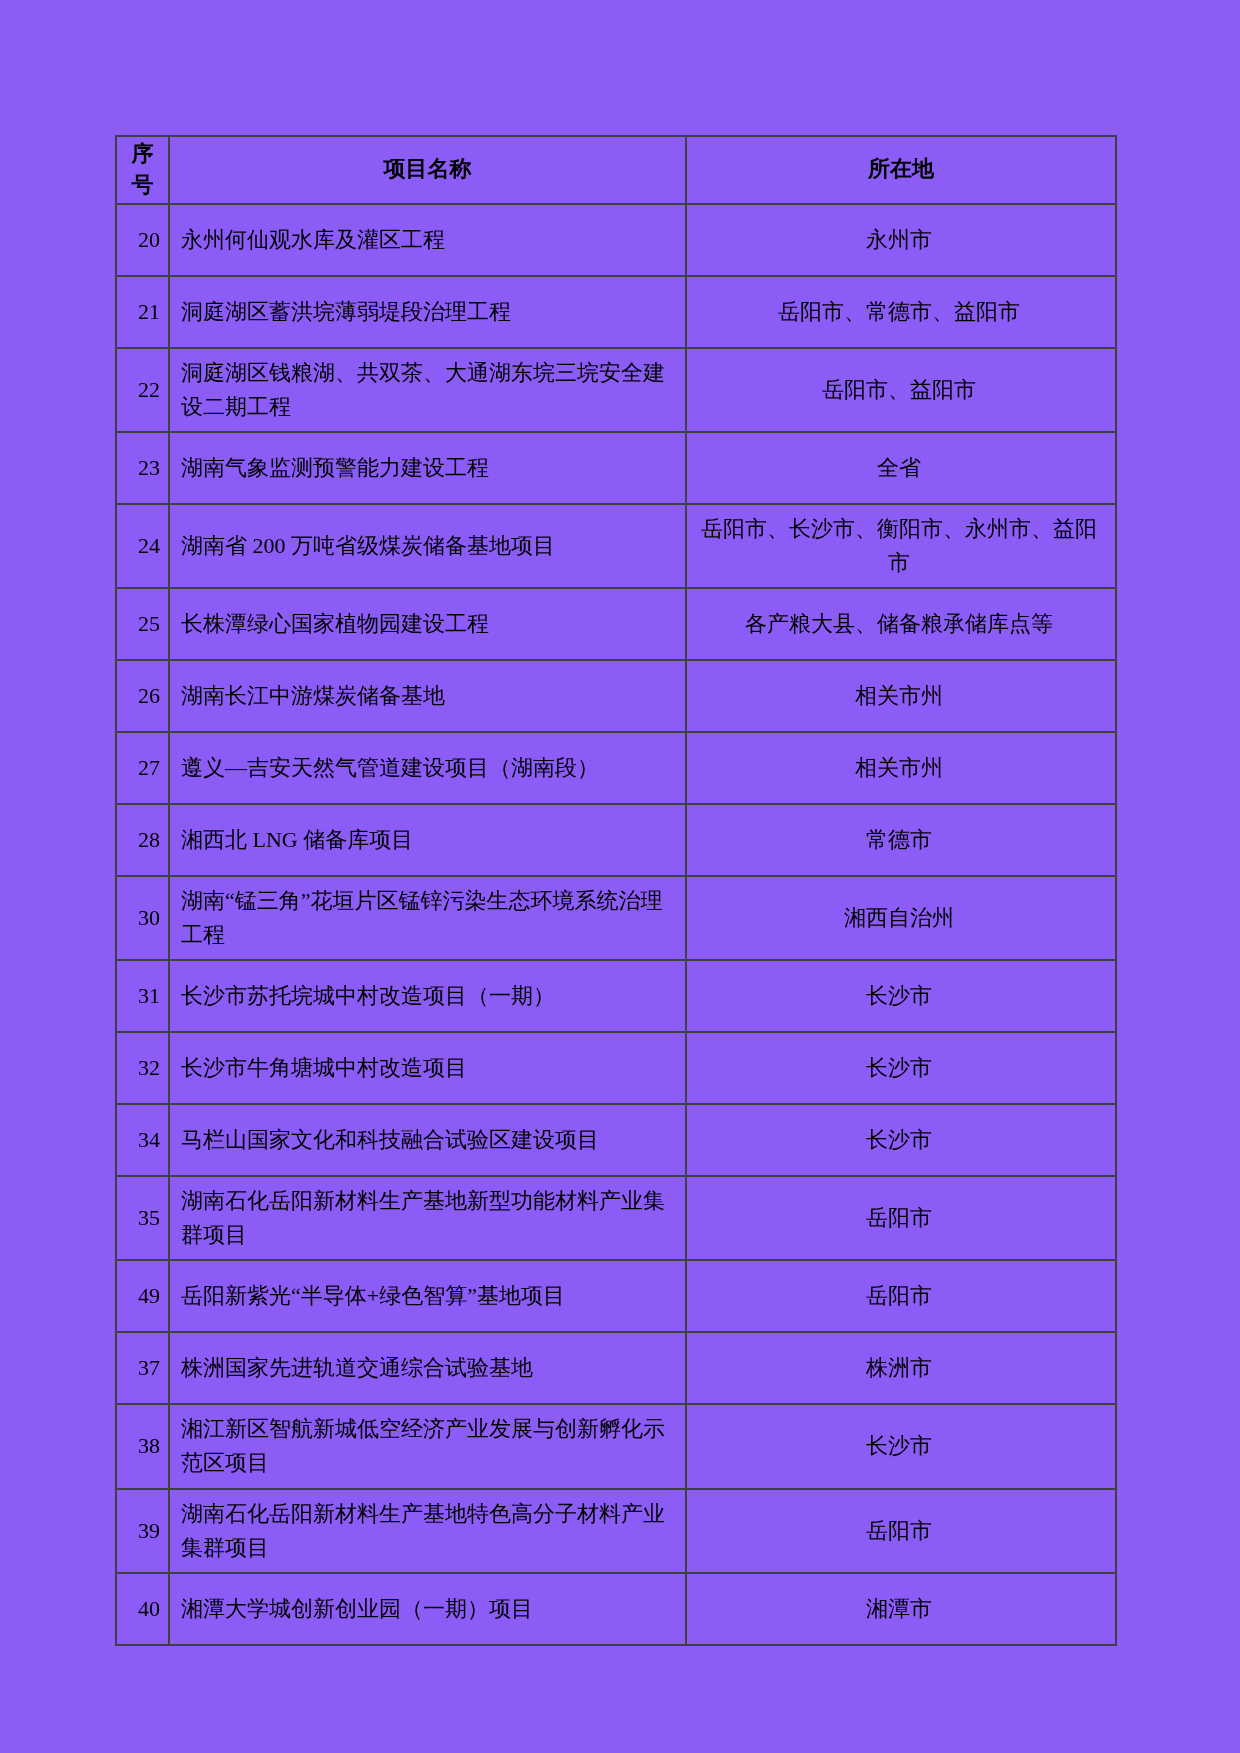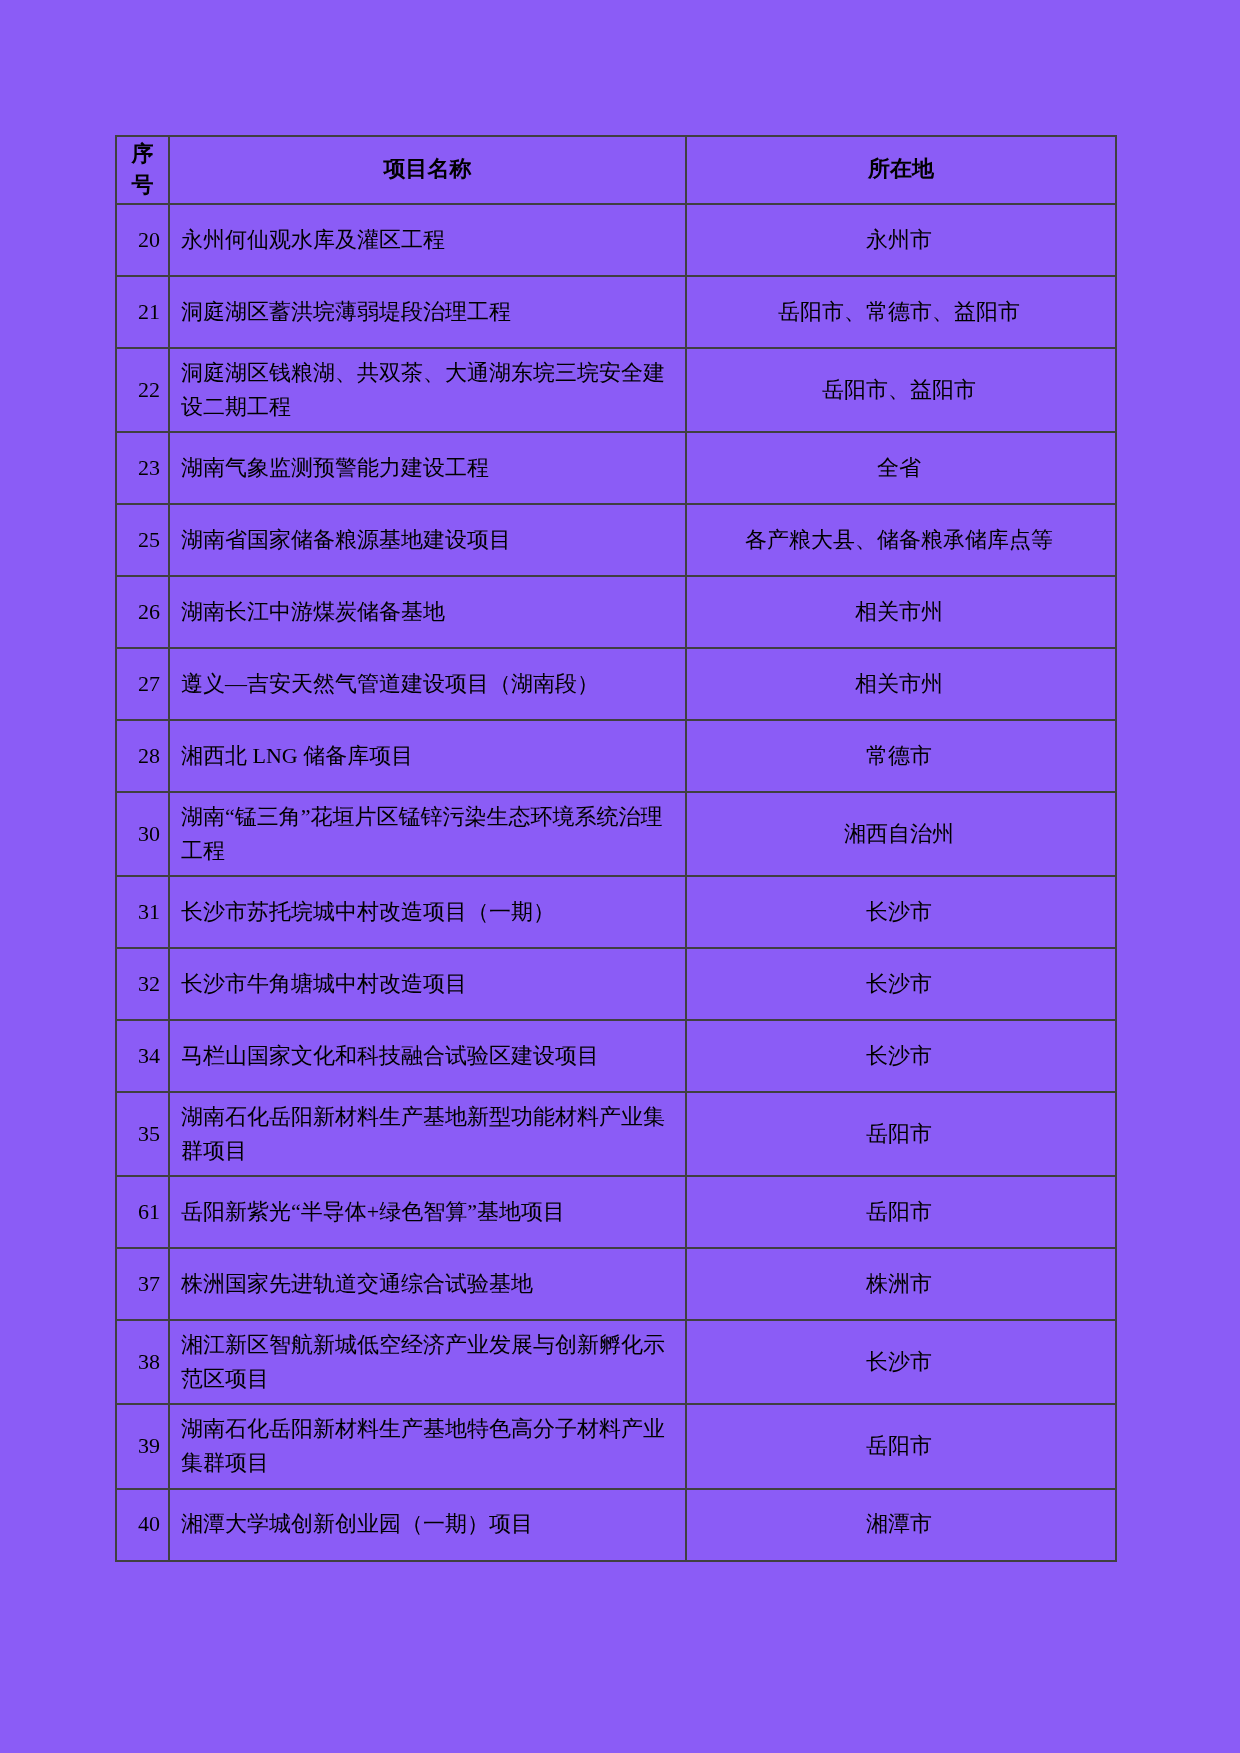--- a/index.html
+++ b/index.html
@@ -98,22 +98,27 @@
           <td class="cell-no">22</td>
           <td class="cell-name">洞庭湖区钱粮湖、共双茶、大通湖东垸三垸安全建设二期工程</td>
           <td class="cell-loc">岳阳市、益阳市</td>
         </tr>
         <tr>
           <td class="cell-no">23</td>
           <td class="cell-name">湖南气象监测预警能力建设工程</td>
           <td class="cell-loc">全省</td>
         </tr>
         <tr>
+          <td class="cell-no">24</td>
+          <td class="cell-name">湖南省 200 万吨省级煤炭储备基地项目</td>
+          <td class="cell-loc">岳阳市、长沙市、衡阳市、永州市、益阳市</td>
+        </tr>
+        <tr>
           <td class="cell-no">25</td>
-          <td class="cell-name">湖南省国家储备粮源基地建设项目</td>
+          <td class="cell-name">长株潭绿心国家植物园建设工程</td>
           <td class="cell-loc">各产粮大县、储备粮承储库点等</td>
         </tr>
         <tr>
           <td class="cell-no">26</td>
           <td class="cell-name">湖南长江中游煤炭储备基地</td>
           <td class="cell-loc">相关市州</td>
         </tr>
         <tr>
           <td class="cell-no">27</td>
           <td class="cell-name">遵义—吉安天然气管道建设项目（湖南段）</td>
@@ -143,21 +148,21 @@
           <td class="cell-no">34</td>
           <td class="cell-name">马栏山国家文化和科技融合试验区建设项目</td>
           <td class="cell-loc">长沙市</td>
         </tr>
         <tr>
           <td class="cell-no">35</td>
           <td class="cell-name">湖南石化岳阳新材料生产基地新型功能材料产业集群项目</td>
           <td class="cell-loc">岳阳市</td>
         </tr>
         <tr>
-          <td class="cell-no">61</td>
+          <td class="cell-no">49</td>
           <td class="cell-name">岳阳新紫光“半导体+绿色智算”基地项目</td>
           <td class="cell-loc">岳阳市</td>
         </tr>
         <tr>
           <td class="cell-no">37</td>
           <td class="cell-name">株洲国家先进轨道交通综合试验基地</td>
           <td class="cell-loc">株洲市</td>
         </tr>
         <tr>
           <td class="cell-no">38</td>

